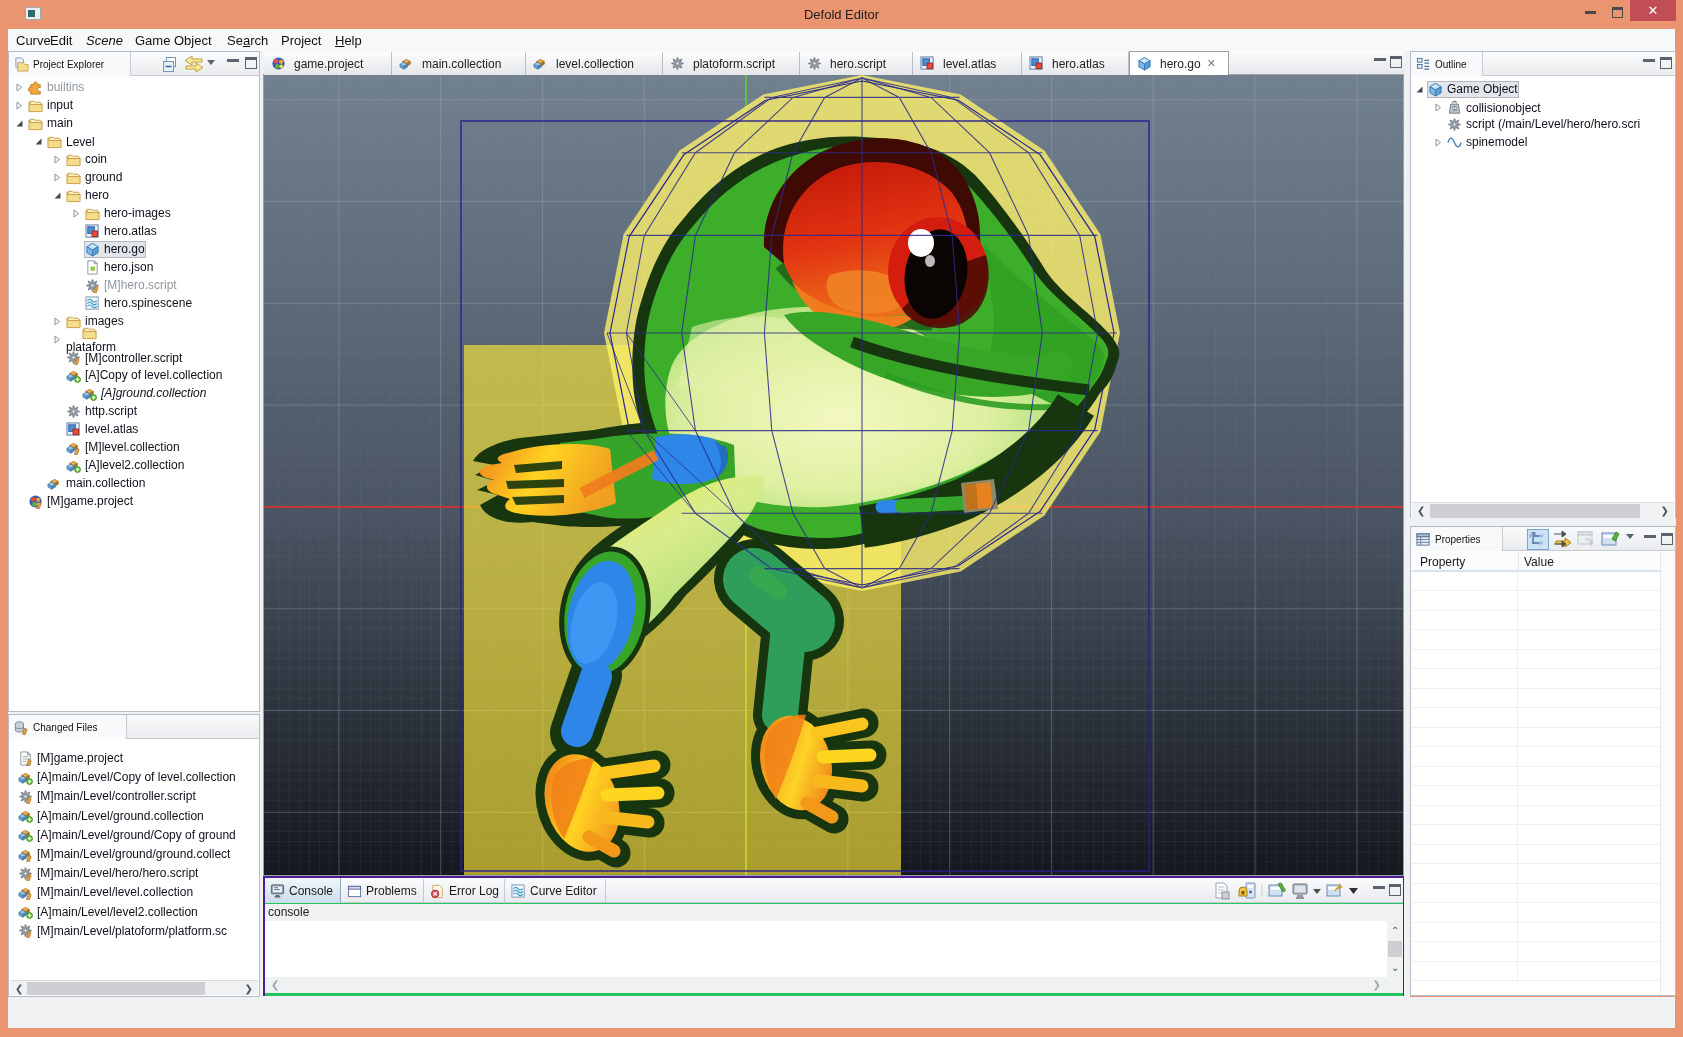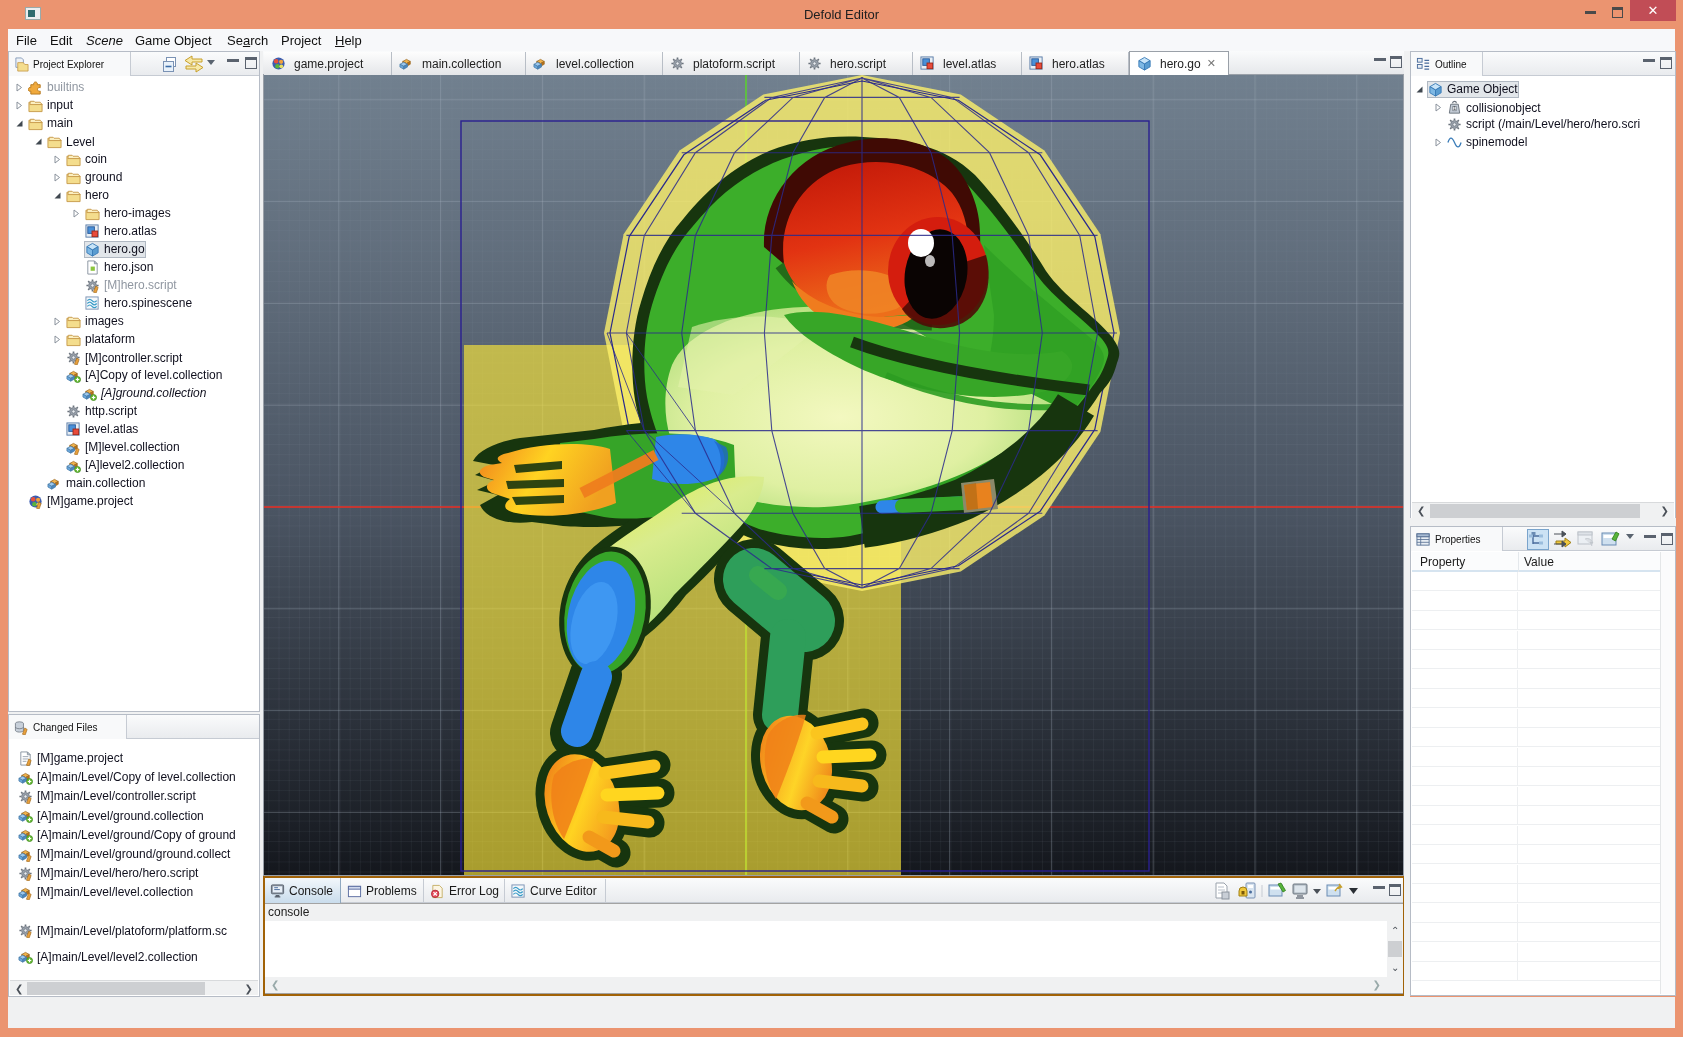--- a/index.html
+++ b/index.html
@@ -38,21 +38,21 @@
 <div class="abs" id="titlebar"></div>
 <div class="abs" id="title-text">Defold Editor</div>
 <div class="abs" style="left:25px;top:7px;width:16px;height:13px;background:#ECEEF0;border:1px solid #9aa;">
     <div style="position:absolute;left:2px;top:2px;width:7px;height:7px;background:#2E6B6E;"></div>
   </div>
 <div class="abs winmin" style="left:1585px;top:8px;"></div>
 <div class="abs winmax" style="left:1612px;top:7px;"></div>
 <div class="abs" id="btn-close">✕</div>
 
 <div class="abs" id="menubar"></div>
-<div class="menu-item" style="left:16px;">File</div>
+<div class="menu-item" style="left:16px;">Curve</div>
 <div class="menu-item" style="left:50px;">Edit</div>
 <div class="menu-item" style="left:86px;font-style:italic;">Scene</div>
 <div class="menu-item" style="left:135px;">Game Object</div>
 <div class="menu-item" style="left:227px;">Se<span style="text-decoration:underline">a</span>rch</div>
 <div class="menu-item" style="left:281px;">Project</div>
 <div class="menu-item" style="left:335px;"><span style="text-decoration:underline">H</span>elp</div>
 
 <div class="panel" id="p-explorer" style="left:8px;top:51px;width:252px;height:661px;background:#fff;">
   <div class="tabhead"></div>
   <div class="ptab" style="width:122px;"><svg class="ticon" width="15" height="15" viewBox="0 0 16 16">
@@ -233,21 +233,21 @@
           <path d="M1,4.5 h5 l1.5,2 H15 v8 H1 Z" fill="#F4DD8D" stroke="#C89B4B" stroke-width="1"></path>
           <path d="M2,7 h13 l-2,-2.5 H7.5 L6.5,3.5 H2.5 Z" fill="#FBEFC0" stroke="#C89B4B" stroke-width="1"></path>
         </svg>
         <span class="">images</span>
       </span>
     </div>
 <div class="trow" style="left:44px;top:278px;">
       <svg class="tw" width="9" height="9" viewBox="0 0 9 9">
         <path d="M2,1 L6.5,4.5 L2,8 Z" fill="#fff" stroke="#8A929C"></path>
       </svg>
-      <span style="display:flex;align-items:center;">
+      <span style="display:flex;align-items:center;flex-direction:column;">
         <svg class="ticon" width="15" height="15" viewBox="0 0 16 16">
           <path d="M1,4.5 h5 l1.5,2 H15 v8 H1 Z" fill="#F4DD8D" stroke="#C89B4B" stroke-width="1"></path>
           <path d="M2,7 h13 l-2,-2.5 H7.5 L6.5,3.5 H2.5 Z" fill="#FBEFC0" stroke="#C89B4B" stroke-width="1"></path>
         </svg>
         <span class="">plataform</span>
       </span>
     </div>
 <div class="trow" style="left:44px;top:296px;">
       <span class="tw"></span>
       <span style="display:flex;align-items:flex-end;">
@@ -474,21 +474,21 @@
         <path d="M4,5.8 l4,-2.2 4,2.2 -4,2.2 z" fill="#F0B14A" stroke="#9C6A20" stroke-width="0.8"></path>
         <path d="M4,5.8 v3 l4,2.2 v-3 z" fill="#D88C28" stroke="#9C6A20" stroke-width="0.8"></path>
         <path d="M12,5.8 v3 l-4,2.2 v-3 z" fill="#B87018" stroke="#9C6A20" stroke-width="0.8"></path>
         <path d="M1,8.8 l4,-2.2 4,2.2 -4,2.2 z" fill="#9CC8EE" stroke="#4A7CA8" stroke-width="0.8"></path>
         <path d="M1,8.8 v3 l4,2.2 v-3 z" fill="#6AA8DC" stroke="#4A7CA8" stroke-width="0.8"></path>
         <path d="M9,8.8 v3 l-4,2.2 v-3 z" fill="#4A88C0" stroke="#4A7CA8" stroke-width="0.8"></path>
         <path d="M9,15.2 L11.5,8.5 L14,10 L12,15.8 Z" fill="#E8A03C" stroke="#A06818" stroke-width="0.7"></path>
       </svg>
       <span>[M]main/Level/level.collection</span>
     </div>
-<div class="trow" style="left:9px;top:187.59999999999997px;margin-top:45px;">
+<div class="trow" style="left:9px;top:187.59999999999997px;">
       <svg class="ticon" width="15" height="15" viewBox="0 0 16 16">
         <path d="M4,5.8 l4,-2.2 4,2.2 -4,2.2 z" fill="#F0B14A" stroke="#9C6A20" stroke-width="0.8"></path>
         <path d="M4,5.8 v3 l4,2.2 v-3 z" fill="#D88C28" stroke="#9C6A20" stroke-width="0.8"></path>
         <path d="M12,5.8 v3 l-4,2.2 v-3 z" fill="#B87018" stroke="#9C6A20" stroke-width="0.8"></path>
         <path d="M1,8.8 l4,-2.2 4,2.2 -4,2.2 z" fill="#9CC8EE" stroke="#4A7CA8" stroke-width="0.8"></path>
         <path d="M1,8.8 v3 l4,2.2 v-3 z" fill="#6AA8DC" stroke="#4A7CA8" stroke-width="0.8"></path>
         <path d="M9,8.8 v3 l-4,2.2 v-3 z" fill="#4A88C0" stroke="#4A7CA8" stroke-width="0.8"></path>
         <circle cx="12.3" cy="12.3" r="3.2" fill="#6CBE3C" stroke="#3C8818" stroke-width="0.8"></circle>
         <path d="M12.3,10.5 v3.6 M10.5,12.3 h3.6" stroke="#fff" stroke-width="1.2"></path>
       </svg>
@@ -712,21 +712,21 @@
 <path d="M559,682 L606,680" stroke="#FFD61F" stroke-width="13" stroke-linecap="round" fill="none"></path>
 <path d="M555,706 L598,711" stroke="#F7B91C" stroke-width="13" stroke-linecap="round" fill="none"></path>
 <path d="M543,728 L568,742" stroke="#F2991A" stroke-width="13" stroke-linecap="round" fill="none"></path>
 <path fill="#F08018" d="M504,660 C512,646 528,638 542,640 C534,668 522,700 512,724 C500,706 498,680 504,660 Z" opacity="0.85"></path>
 <path d="M598 3 V513 M598.0 3.0L635.3 22.4L667.0 77.7L688.2 160.4L695.6 258.0L688.2 355.6L667.0 438.3L635.3 493.6L598.0 513.0 M598.0 3.0L560.7 22.4L529.0 77.7L507.8 160.4L500.4 258.0L507.8 355.6L529.0 438.3L560.7 493.6L598.0 513.0 M598.0 3.0L667.0 22.4L725.5 77.7L764.6 160.4L778.3 258.0L764.6 355.6L725.5 438.3L667.0 493.6L598.0 513.0 M598.0 3.0L529.0 22.4L470.5 77.7L431.4 160.4L417.7 258.0L431.4 355.6L470.5 438.3L529.0 493.6L598.0 513.0 M598.0 3.0L688.2 22.4L764.6 77.7L815.7 160.4L833.6 258.0L815.7 355.6L764.6 438.3L688.2 493.6L598.0 513.0 M598.0 3.0L507.8 22.4L431.4 77.7L380.3 160.4L362.4 258.0L380.3 355.6L431.4 438.3L507.8 493.6L598.0 513.0 M500.4 22.4H695.6 M417.7 77.7H778.3 M362.4 160.4H833.6 M343.0 258H853.0 M362.4 355.6H833.6 M417.7 438.3H778.3 M500.4 493.6H695.6" stroke="#2A2A8C" stroke-width="1.1" fill="none" opacity="0.85"></path>
 <path d="M343.0 258.0L380.3 355.6 M362.4 258.0L431.4 355.6 M362.4 355.6L431.4 438.3 M380.3 355.6L470.5 438.3" stroke="#2A2A8C" stroke-width="1" fill="none" opacity="0.8"></path>
 <rect x="197" y="46" width="688" height="750" fill="none" stroke="#2A2090" stroke-width="1.4"></rect>
 </svg>
 </div>
 
-<div class="panel" id="p-console" style="left:263px;top:876px;width:1142px;height:120px;border:2px solid #a16207;background:#a3a3a3;">
+<div class="panel" id="p-console" style="left:263px;top:876px;width:1142px;height:152px;border:2px solid #4c1d95;background:#22c55e;">
 
 <div class="abs" style="left:0;top:0;right:0;height:25px;background:linear-gradient(#FAFBFC,#E9EBEE);border-bottom:1px solid #C6CBD3;"></div>
 <div class="abs" style="left:0;top:0;width:76px;height:25px;background:linear-gradient(#F2F7FB,#C9DCEC);border-right:1px solid #8FA8C0;display:flex;align-items:center;padding-left:5px;">
       <svg class="ticon" width="15" height="15" viewBox="0 0 16 16">
         <rect x="1.5" y="2" width="13" height="9.5" rx="1" fill="#8A94A0" stroke="#5A626E"></rect>
         <rect x="3" y="3.5" width="10" height="6.5" fill="#E8F0F8"></rect>
         <path d="M4.5,5 h4 M4.5,7 h6" stroke="#4A6C9C" stroke-width="1"></path>
         <path d="M6,13.5 h4 M5,14.8 h6" stroke="#5A626E" stroke-width="1.2"></path>
       </svg>
       <span>Console</span>

